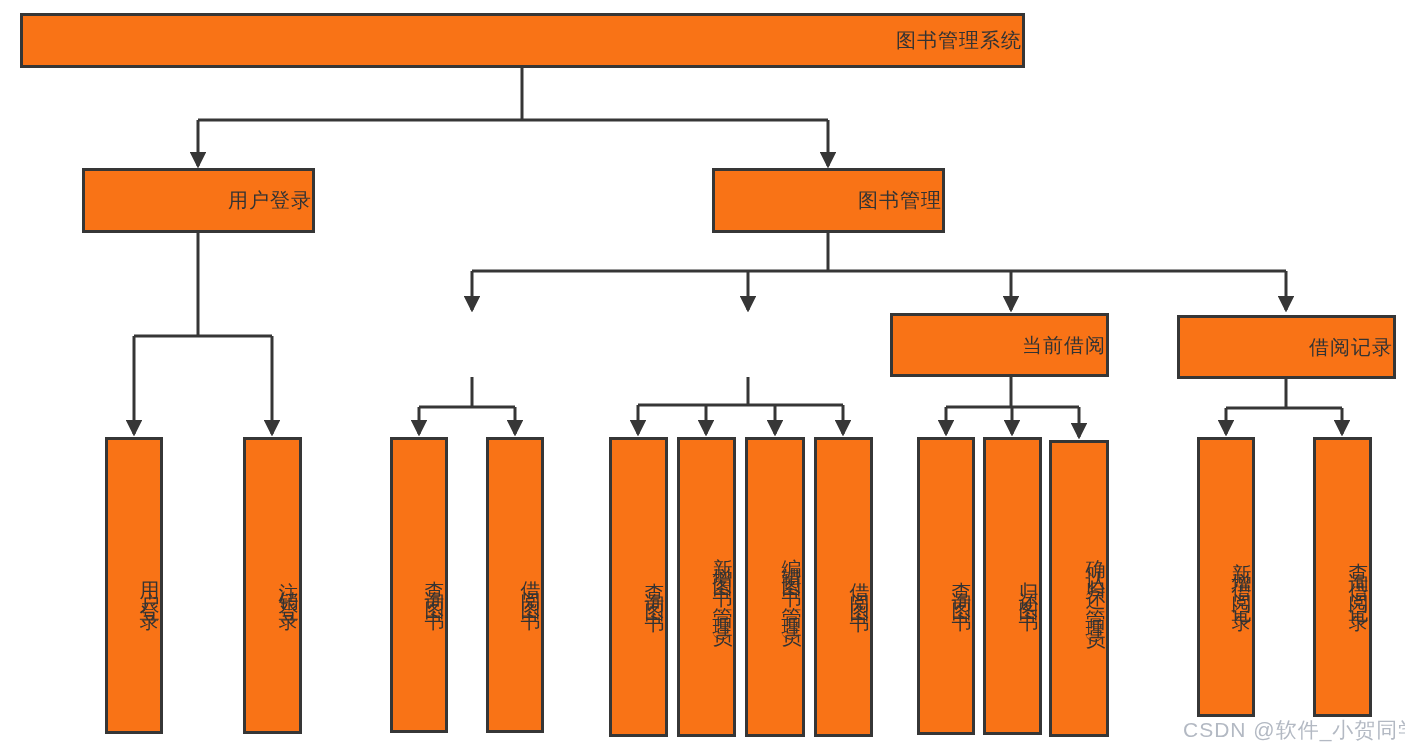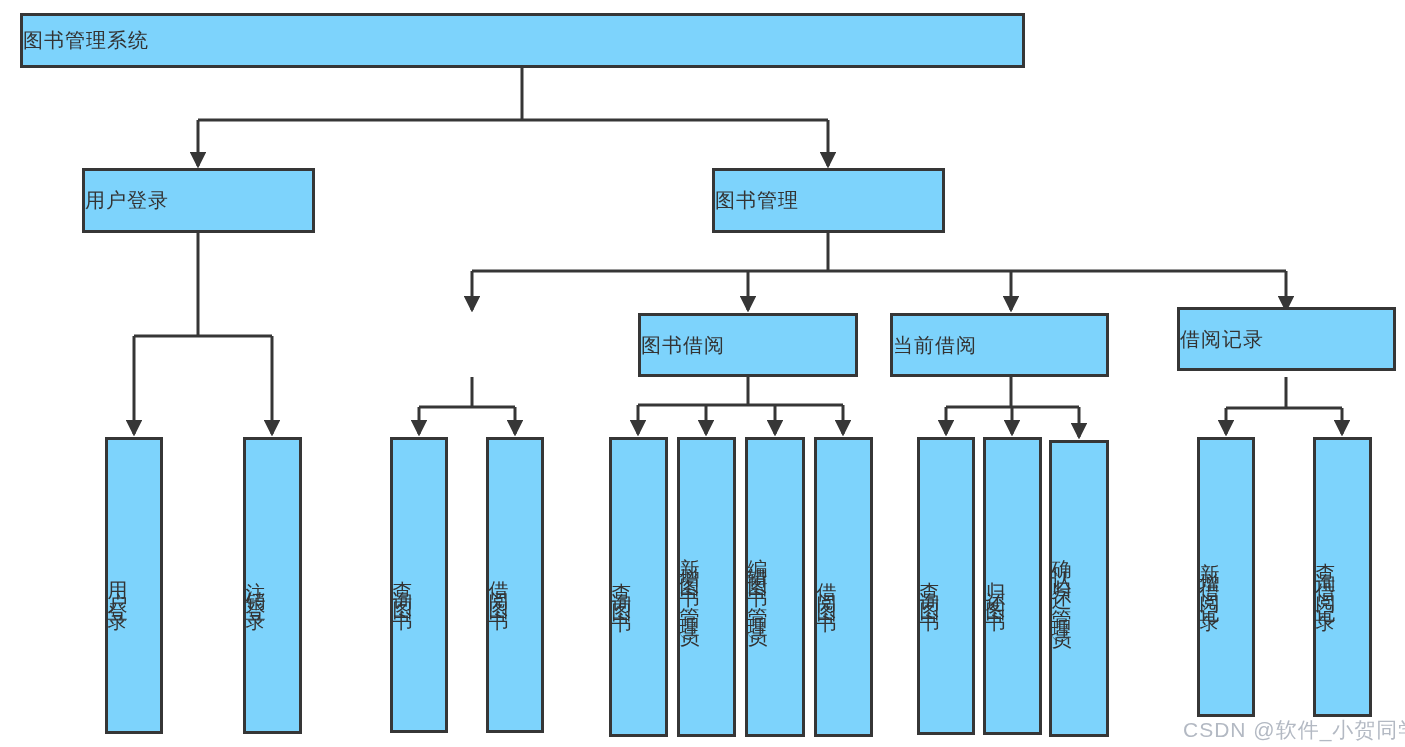--- a/index.html
+++ b/index.html
@@ -3,22 +3,22 @@
 <meta charset="utf-8">
 <style>
   html,body { margin:0; padding:0; background:#ffffff; }
   .canvas {
     position:relative; width:1405px; height:747px; background:#ffffff;
     font-family:"Liberation Sans", sans-serif; color:#333333; overflow:hidden;
   }
   svg.wires { position:absolute; left:0; top:0; width:1405px; height:747px; }
   .node {
     position:absolute; box-sizing:border-box;
-    border:3px solid #363636; background:#7dd3fc;
-    display:flex; align-items:center; justify-content:flex-start;
+    border:3px solid #363636; background:#f97316;
+    display:flex; align-items:center; justify-content:flex-end;
     font-size:20px; letter-spacing:1px; color:#333333;
   }
   .leaf span {
     writing-mode:vertical-rl; text-orientation:mixed;
     font-size:20px; letter-spacing:10px; line-height:1;
   }
   .watermark {
     position:absolute; left:1183px; top:716px;
     font-size:21px; letter-spacing:1px; color:#b3b9c3; white-space:nowrap;
   }
@@ -82,27 +82,24 @@
     <span>图书管理系统</span>
   </div>
 
   <div class="node" style="left:82px; top:168px; width:233px; height:65px;">
     <span>用户登录</span>
   </div>
   <div class="node" style="left:712px; top:168px; width:233px; height:65px;">
     <span>图书管理</span>
   </div>
 
-  <div class="node" style="left:638px; top:313px; width:220px; height:64px;">
-    <span>图书借阅</span>
-  </div>
   <div class="node" style="left:890px; top:313px; width:219px; height:64px;">
     <span>当前借阅</span>
   </div>
-  <div class="node" style="left:1177px; top:307px; width:219px; height:64px;">
+  <div class="node" style="left:1177px; top:315px; width:219px; height:64px;">
     <span>借阅记录</span>
   </div>
 
   <div class="node leaf" style="left:105px; top:437px; width:58px; height:297px;">
     <span>用户登录</span>
   </div>
   <div class="node leaf" style="left:243px; top:437px; width:59px; height:297px;">
     <span>注销登录</span>
   </div>
 

